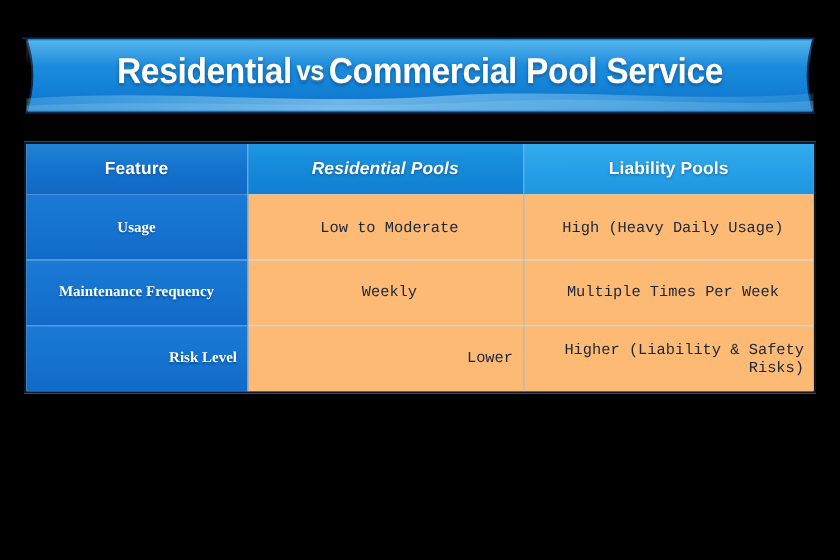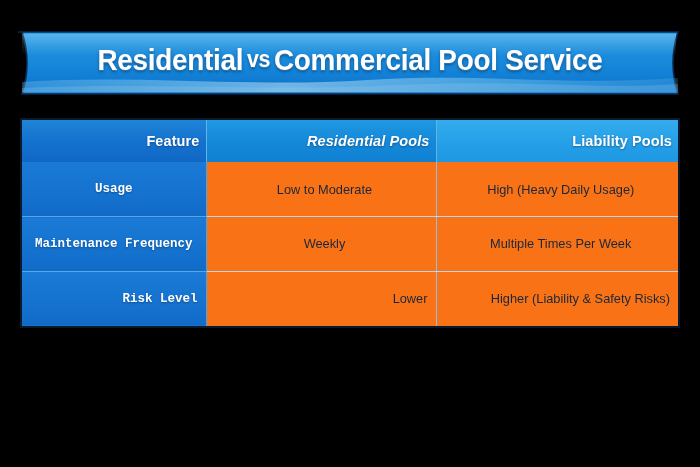--- a/index.html
+++ b/index.html
@@ -87,21 +87,21 @@
   table.comparison col.c2 { width: 230px; }
   table.comparison col.c3 { width: 242px; }
 
   thead th {
     height: 42px;
     padding: 0 6px;
     color: #ffffff;
     font-size: 14.5px;
     font-weight: bold;
     letter-spacing: 0.1px;
-    text-align: right;
+    text-align: center;
     vertical-align: middle;
     font-family: "Liberation Sans Narrow", "Liberation Sans", sans-serif;
     text-shadow: 0 1px 2px rgba(4,35,70,0.45);
     border-right: 1px solid #5fb4ea;
     box-sizing: border-box;
   }
   thead th:last-child { border-right: none; }
   th.h1 { background: linear-gradient(180deg,#1f84d6 0%,#1472cf 50%,#1168c4 100%); }
   th.h2 { background: linear-gradient(180deg,#2098e2 0%,#1589d8 50%,#1180d2 100%); font-style: italic; }
   th.h3 { background: linear-gradient(180deg,#35abec 0%,#26a0e8 50%,#1f97e2 100%); }
@@ -111,32 +111,32 @@
     padding: 0 8px;
     vertical-align: middle;
     text-align: center;
     box-sizing: border-box;
   }
   td.rowlabel {
     background: linear-gradient(180deg,#1a7ad6 0%,#1573cf 55%,#126ac8 100%);
     color: #ffffff;
     font-size: 12.5px;
     font-weight: bold;
-    font-family: Liberation Mono, monospace;
+    font-family: Liberation Serif, serif;
     text-shadow: 0 1px 2px rgba(4,35,70,0.45);
     border-bottom: 1px solid #53a9e4;
     border-right: 1px solid #4ea4e0;
   }
   tbody tr:last-child td.rowlabel { border-bottom: none; text-align: right; }
 
   td.datacell {
-    background: #f97316;
+    background: #fdba74;
     color: #1b2738;
     font-size: 12.8px;
-    font-family: Liberation Sans, sans-serif;
+    font-family: Liberation Mono, monospace;
     border-bottom: 1px solid #bfd8ef;
     border-right: 1px solid #8fc0e8;
     padding-left: 15px;
   }
   td.datacell:last-child { border-right: none; }
   tbody tr:last-child td.datacell { border-bottom: none; text-align: right; }
 </style>
 </head>
 <body>
 

